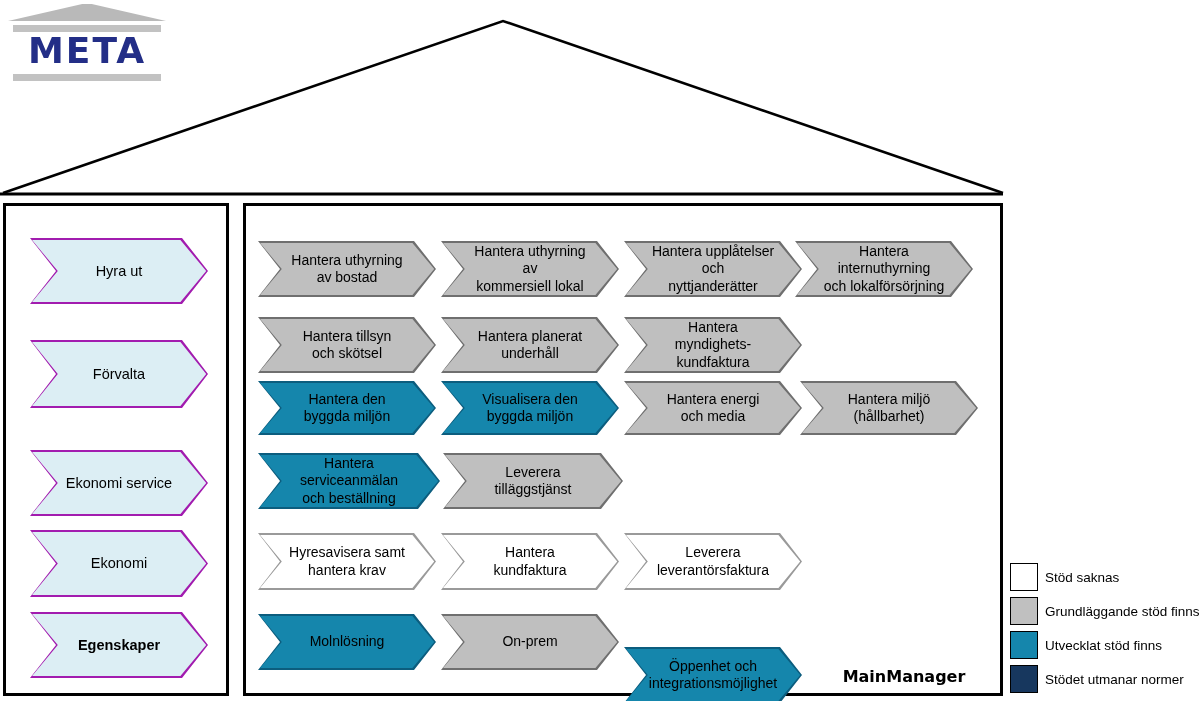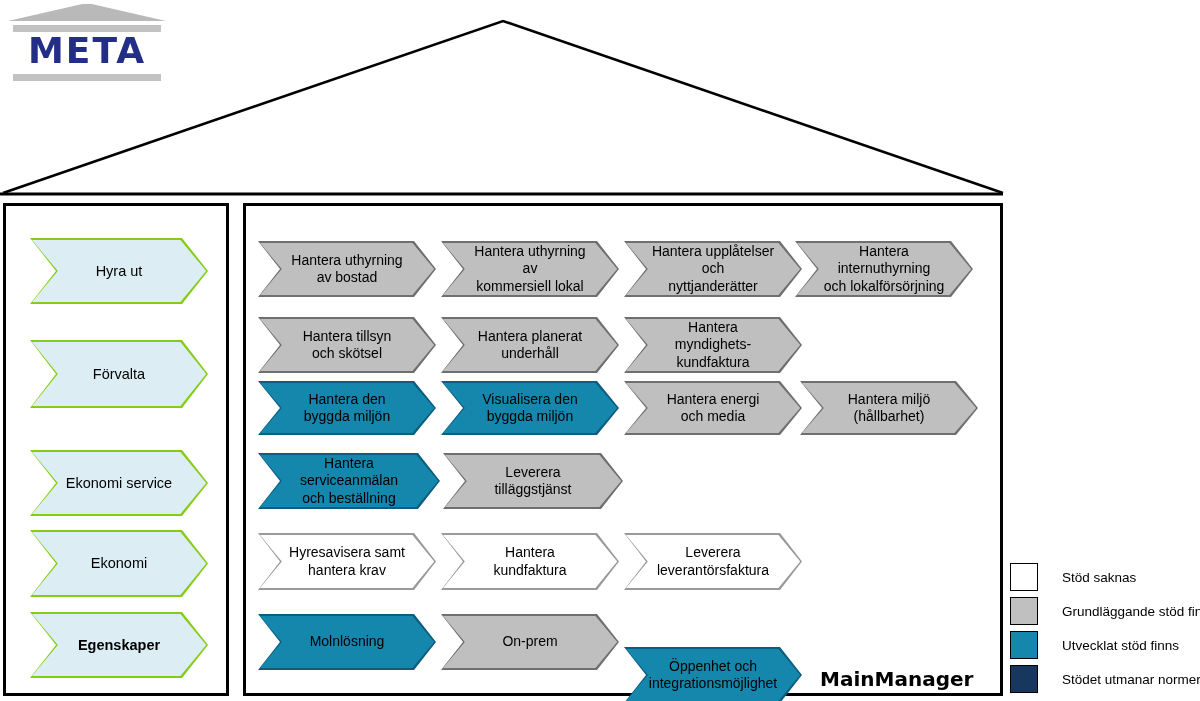--- a/index.html
+++ b/index.html
@@ -26,41 +26,41 @@
   .panel-right{left:243px;top:203px;width:760px;height:493px;}
 
   
   .chev{position:absolute;--tip:22px;
     clip-path:polygon(0 0,calc(100% - var(--tip)) 0,100% 50%,calc(100% - var(--tip)) 100%,0 100%,var(--tip) 50%);}
   .chev-fill{position:absolute;inset:1.8px;background:var(--fc);
     clip-path:polygon(0 0,calc(100% - var(--tip)) 0,100% 50%,calc(100% - var(--tip)) 100%,0 100%,var(--tip) 50%);
     display:flex;align-items:center;justify-content:center;text-align:center;
     white-space:pre-line;padding:0 26px;box-sizing:border-box;
     font-size:14px;line-height:1.25;}
-  .chev.cat{--tip:26px;background:#84cc16;}
+  .chev.cat{--tip:26px;background:#a21caf;}
   .chev.cat .chev-fill{--fc:#dceef4;font-size:14.5px;}
   .chev.basic{background:#6f6f6f;}
   .chev.basic .chev-fill{--fc:#bfbfbf;}
   .chev.developed{background:#0c5d7e;}
   .chev.developed .chev-fill{--fc:#1586ac;}
   .chev.missing{background:#9a9a9a;}
   .chev.missing .chev-fill{--fc:#ffffff;}
 
   
   .legend{position:absolute;left:1010px;top:563px;}
   .legend-item{display:flex;align-items:center;height:28px;margin-bottom:6px;}
   .legend-swatch{width:26px;height:26px;border:1.6px solid #000;box-sizing:content-box;flex:none;}
   .sw-missing{background:#ffffff;}
   .sw-basic{background:#c0c0c0;}
   .sw-developed{background:#1586ac;}
   .sw-challenging{background:#17375e;}
-  .legend-label{margin-left:24px;font-size:13.5px;white-space:nowrap;}
+  .legend-label{margin-left:7px;font-size:13.5px;white-space:nowrap;}
 
-  .brand{position:absolute;left:820px;top:667px;width:168px;text-align:left;
-    font-size:20px;font-weight:bold;font-family:"DejaVu Sans",sans-serif;}
+  .brand{position:absolute;left:820px;top:667px;width:168px;text-align:center;
+    font-size:16px;font-weight:bold;font-family:"DejaVu Sans",sans-serif;}
 </style>
 </head>
 <body>
 
 <div class="stage">
 
   <svg class="roof-svg" width="1200" height="701">
     <polyline points="3,193 503,21 1003,193" fill="none" stroke="#000" stroke-width="2.6"></polyline>
     <line x1="0" y1="194" x2="1003" y2="194" stroke="#000" stroke-width="3"></line>
   </svg>

